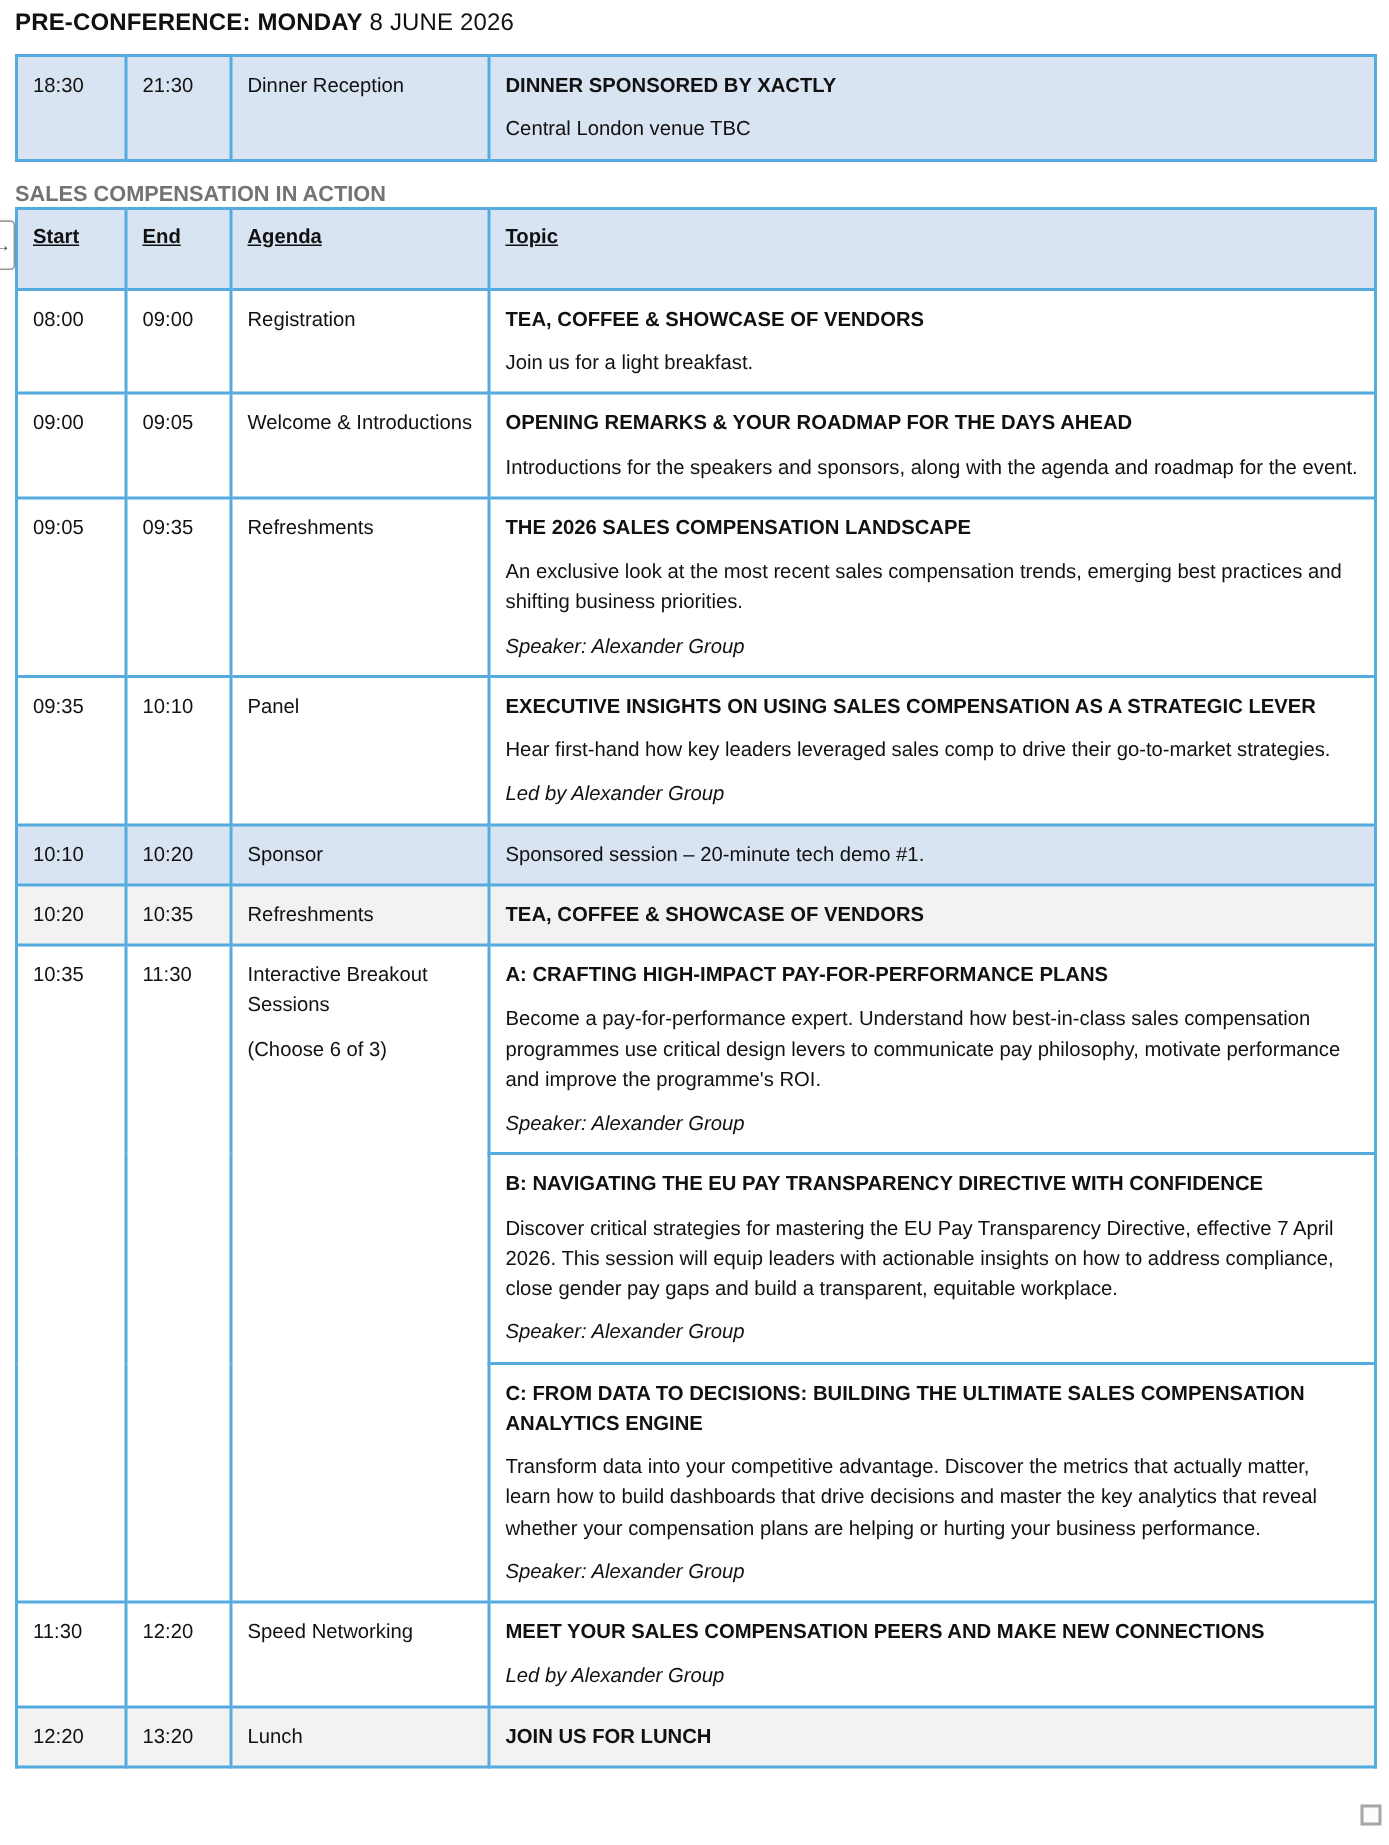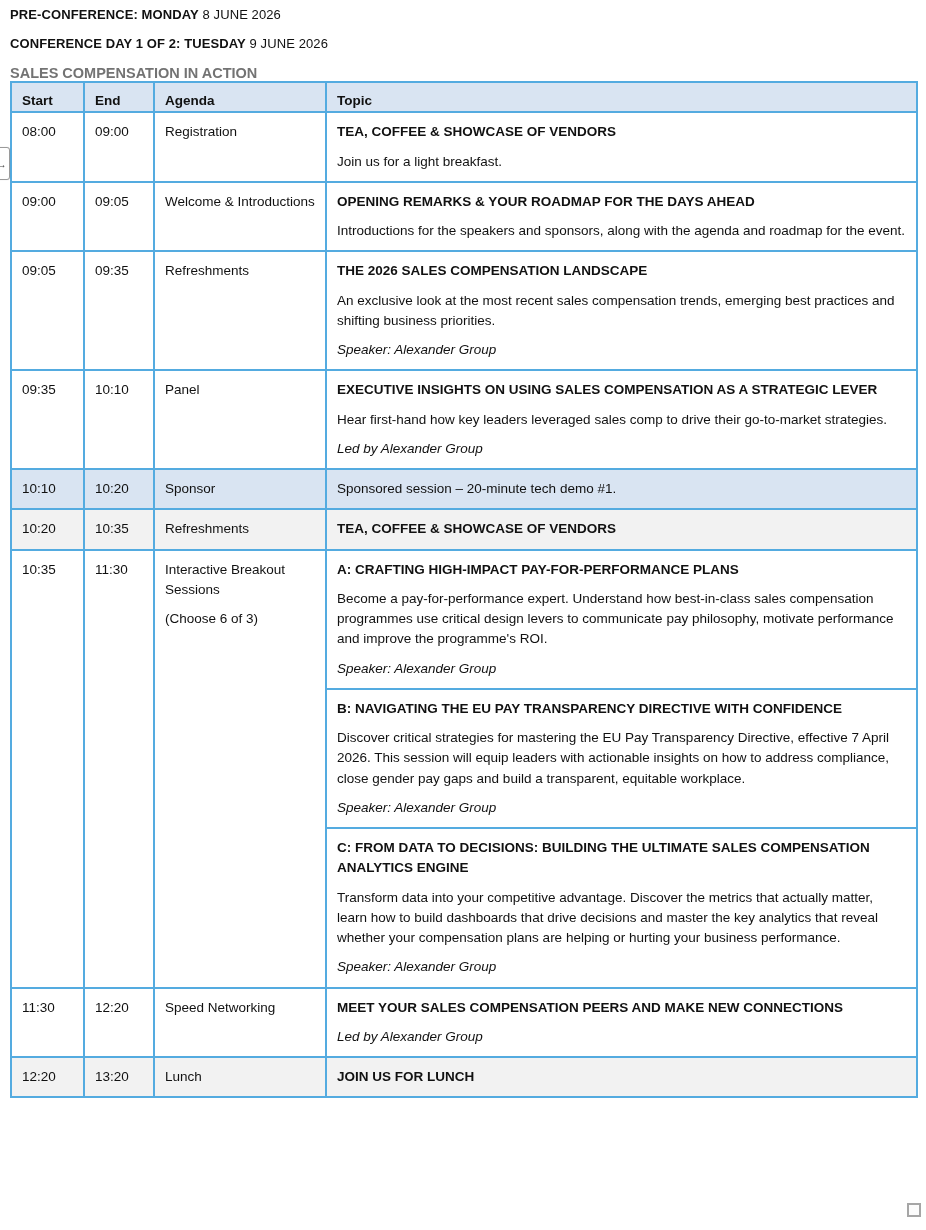--- a/index.html
+++ b/index.html
@@ -8,21 +8,21 @@
     width: 926px; height: 1230px;
     background: #ffffff;
     font-family: "Liberation Sans", "DejaVu Sans", sans-serif;
     color: #111111;
     position: relative;
     overflow: hidden;
   }
   .page { padding: 7px 10px 0 10px; }
 
   .section-heading {
-    font-size: 13px;
+    font-size: 16px;
     margin: 0 0 11px 0;
     letter-spacing: 0.1px;
   }
   .section-heading .hb { font-weight: bold; }
   .section-heading .hd { font-weight: normal; }
 
   .track-heading {
     font-size: 14.5px;
     font-weight: bold;
     color: #737373;
@@ -41,21 +41,21 @@
   }
   table.agenda td, table.agenda th {
     border: 2px solid #54abe0;
     vertical-align: top;
     font-size: 13.5px;
     padding: 9px 10px;
     line-height: 1.5;
     text-align: left;
     font-weight: normal;
   }
-  table.agenda th { font-weight: bold; padding-top: 8px; padding-bottom: 0; }
+  table.agenda th { font-weight: bold; padding-top: 8px; padding-bottom: 24px; text-decoration: underline; }
   .col-start { width: 73px; }
   .col-end   { width: 70px; }
   .col-agenda{ width: 172px; }
   .col-topic { width: 591px; }
 
   .time { text-align: center; }
   th.time-h { text-align: center; }
 
   .bg-blue { background: #d9e4f2; }
   .bg-gray { background: #f2f2f2; }
@@ -87,22 +87,40 @@
     background: #fcfcfc;
   }
 </style>
 </head>
 <body>
 
 <div class="page">
 
   <h2 class="section-heading"><span class="hb">PRE-CONFERENCE: MONDAY</span><span class="hd"> 8 JUNE 2026</span></h2>
 
-
-  <h2 class="section-heading" style="margin-top:14px;"><span class="hb">CONFERENCE DAY 1 OF 2: TUESDAY</span><span class="hd"> 9 JUNE 2026</span></h2>
+  <table class="agenda">
+    <colgroup>
+        <col class="col-start">
+        <col class="col-end">
+        <col class="col-agenda">
+        <col class="col-topic">
+      </colgroup>
+    <tbody>
+      <tr>
+        <td class="time bg-blue">18:30</td>
+        <td class="time bg-blue">21:30</td>
+        <td class="bg-blue">Dinner Reception</td>
+        <td class="topic bg-blue">
+          <p class="t-title">DINNER SPONSORED BY XACTLY</p>
+          <p>Central London venue TBC</p>
+        </td>
+      </tr>
+    </tbody>
+  </table>
+
 
   <h3 class="track-heading">SALES COMPENSATION IN ACTION</h3>
 
 
   <table class="agenda">
     <colgroup>
         <col class="col-start">
         <col class="col-end">
         <col class="col-agenda">
         <col class="col-topic">

